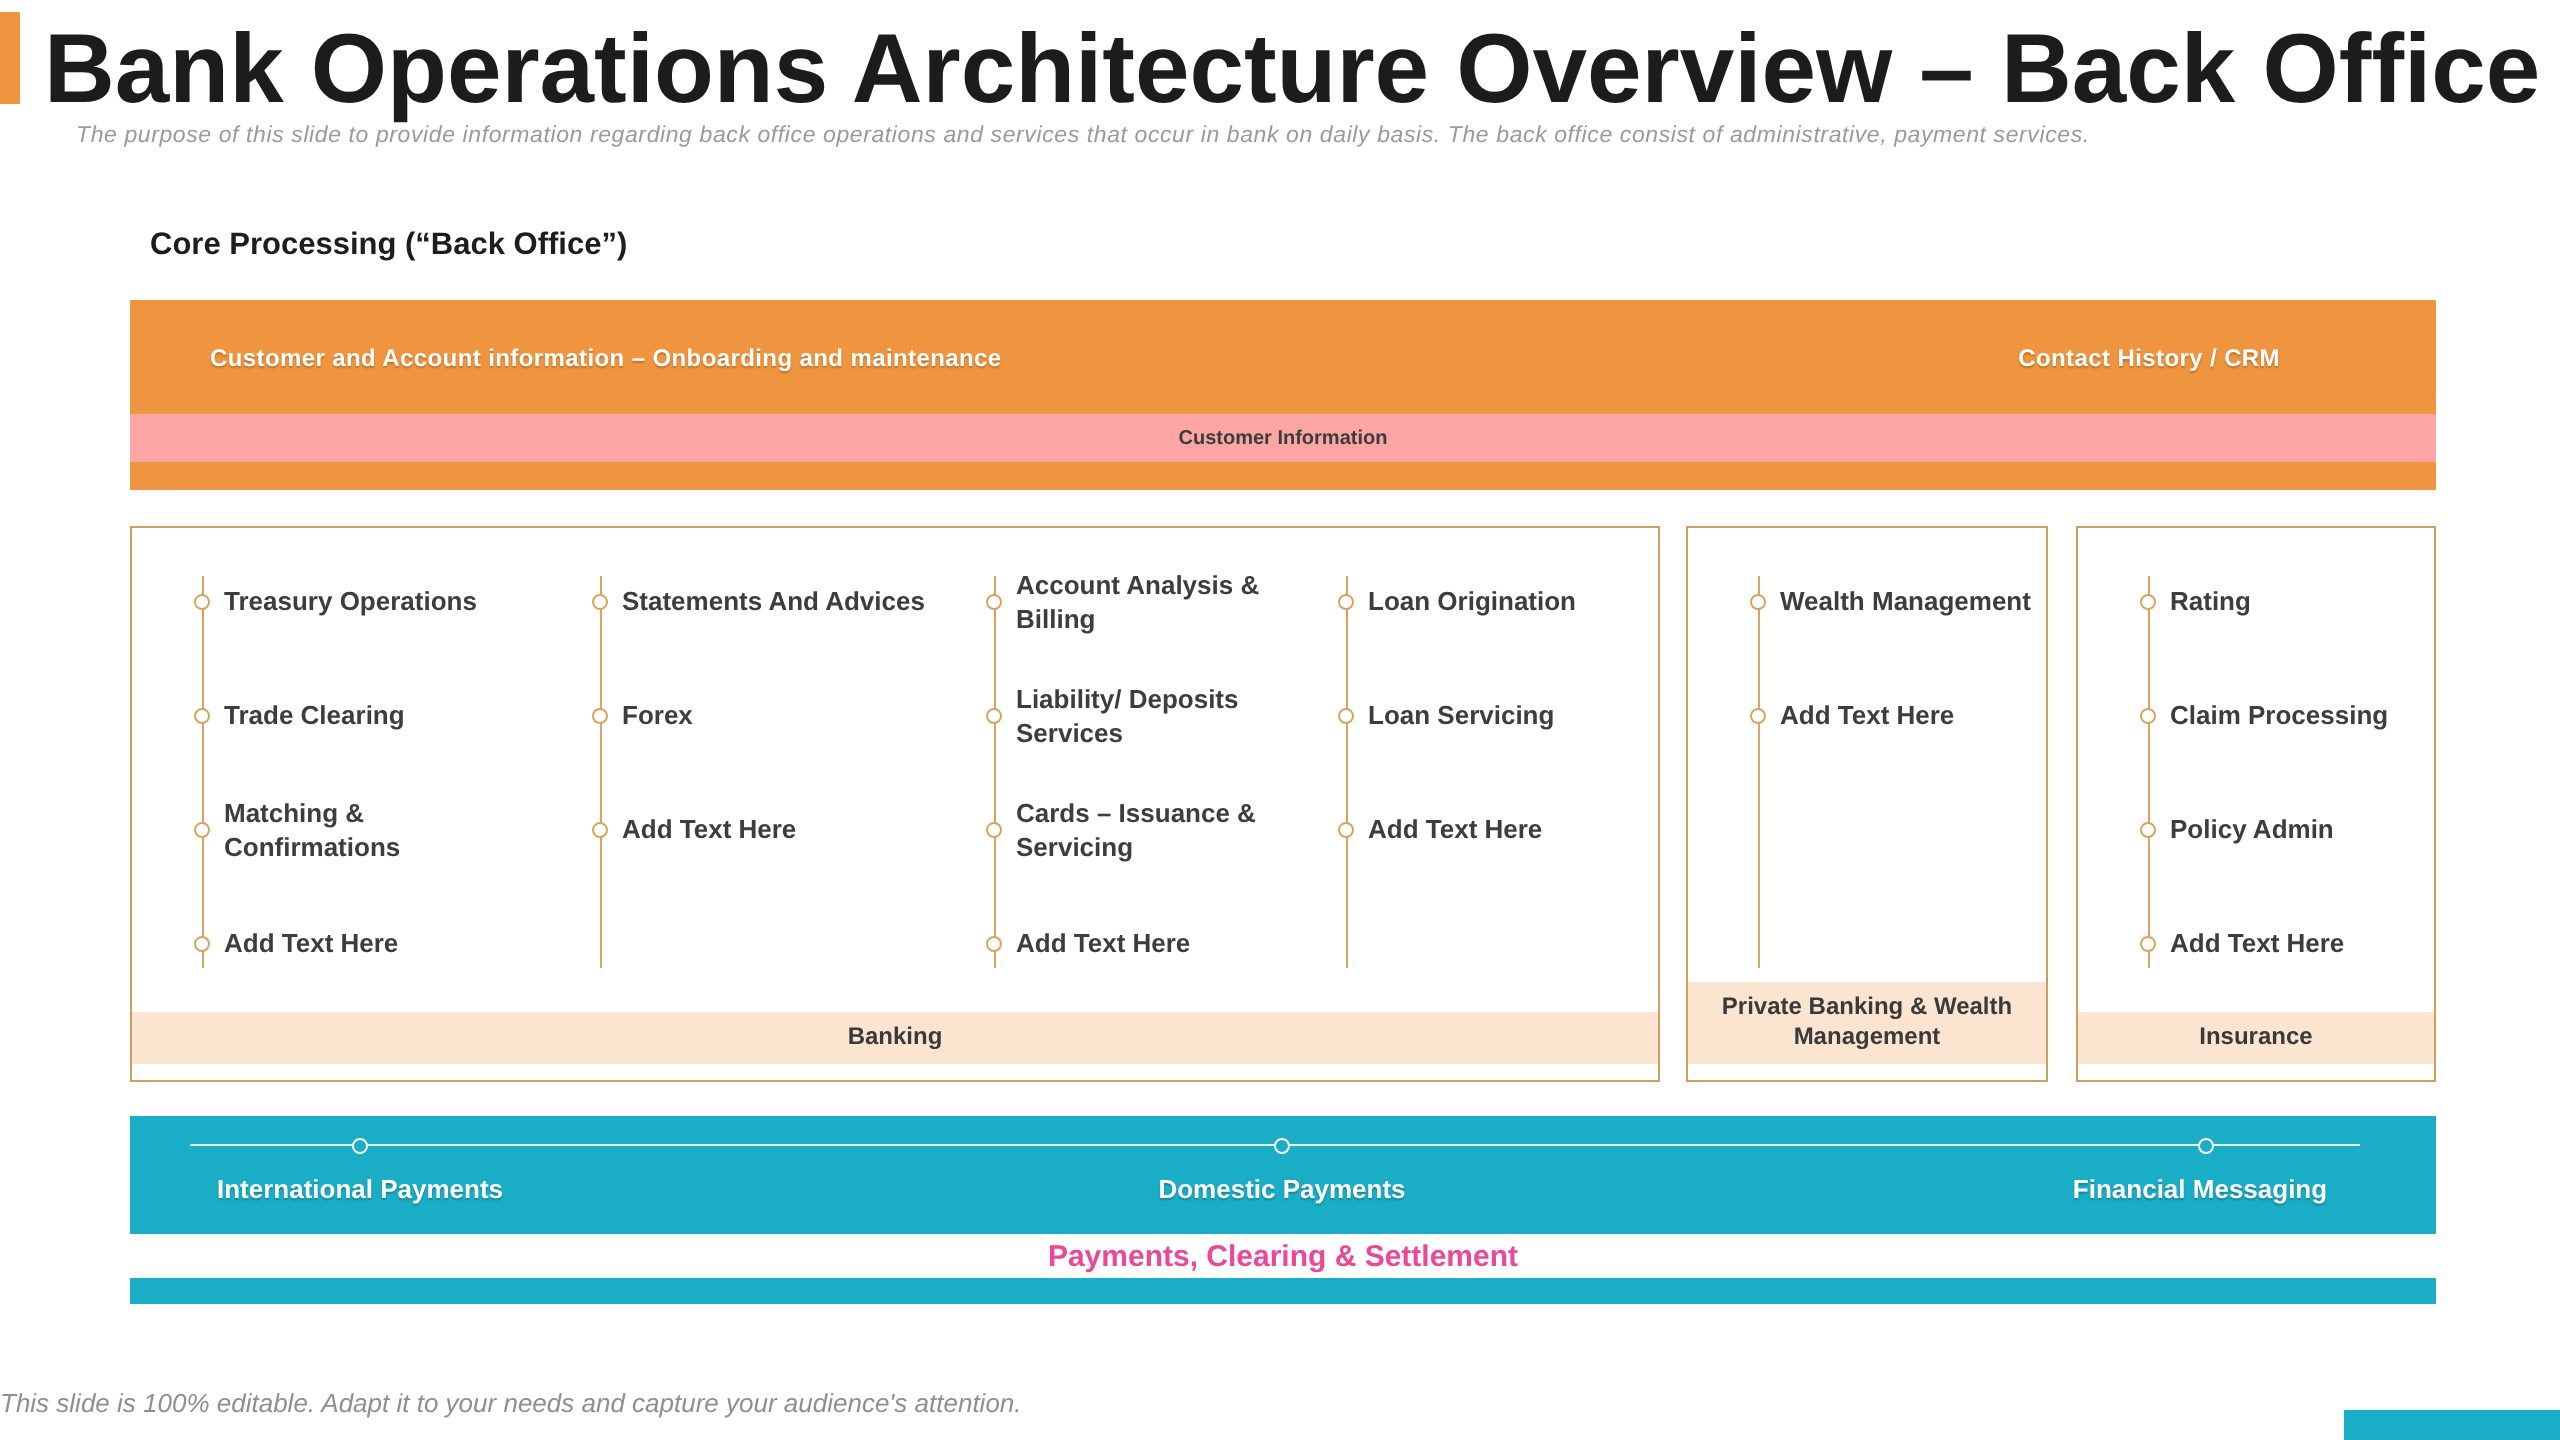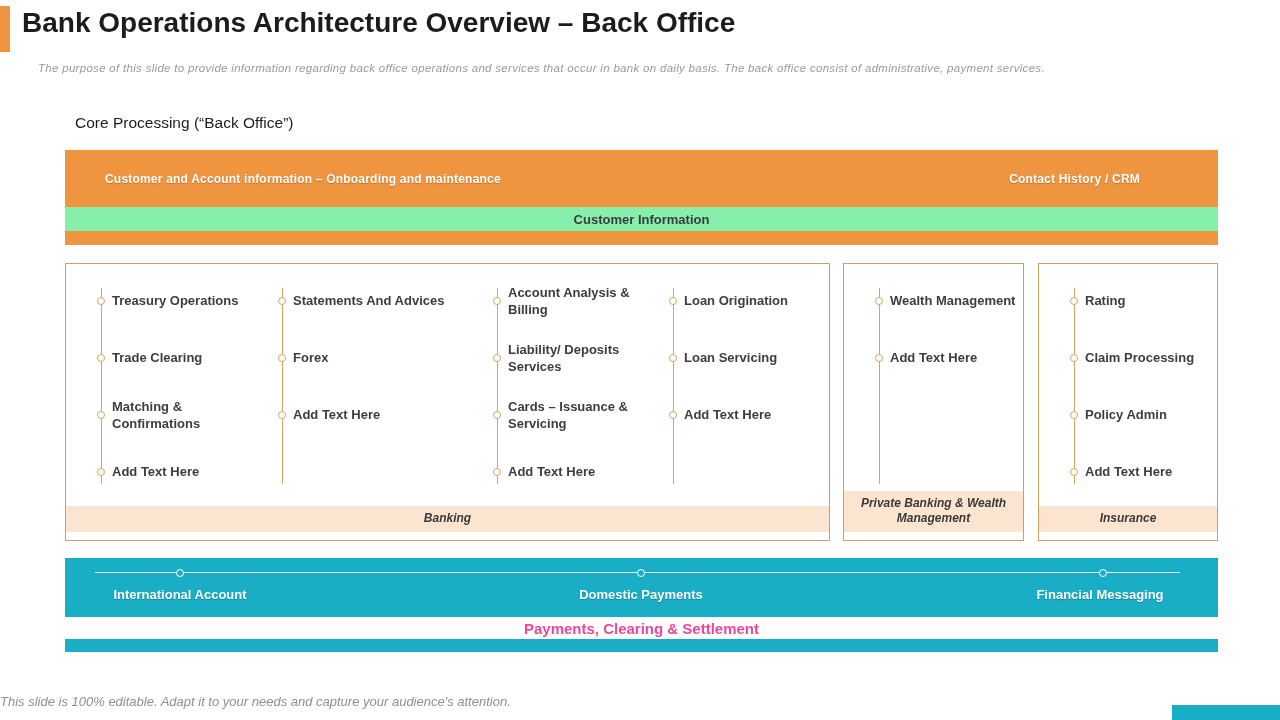--- a/index.html
+++ b/index.html
@@ -13,51 +13,51 @@
   }
 
   
   .title-accent {
     position: absolute; left: 0; top: 6px;
     width: 10px; height: 46px;
     background: var(--orange, #F0953F);
   }
   .page-title {
     position: absolute; left: 22px; top: 7px;
-    font-size: 28px; font-weight: 700; color: #1c1c1c;
+    font-size: 49px; font-weight: 700; color: #1c1c1c;
     white-space: nowrap; letter-spacing: 0px;
   }
   .page-subtitle {
     position: absolute; left: 38px; top: 62px; right: 40px;
     font-size: 11.5px; font-style: italic; color: #9a9a9a;
     letter-spacing: 0.3px;
   }
   .section-heading {
     position: absolute; left: 75px; top: 114px;
-    font-size: 15.5px; font-weight: 400; color: #1d1d1d;
+    font-size: 15.5px; font-weight: 700; color: #1d1d1d;
   }
 
   
   .top-banner { position: absolute; left: 65px; top: 150px; width: 1153px; }
   .tb-main {
     position: relative; height: 57px;
     background: var(--orange, #F0953F);
   }
   .tb-label {
     position: absolute; top: 50%; transform: translateY(-50%);
     color: #fff; font-weight: 700; font-size: 12px;
     text-shadow: 0 1px 1px rgba(90,50,0,0.35);
     white-space: nowrap; letter-spacing: 0.2px;
   }
   .tb-label-left  { left: 40px; }
   .tb-label-right { right: 78px; }
   .tb-white {
-    height: 24px; background: #86efac;
+    height: 24px; background: #fca5a5;
     display: flex; align-items: center; justify-content: center;
-    font-size: 13px; font-weight: 700; color: #3c3c3c;
+    font-size: 10px; font-weight: 700; color: #3c3c3c;
   }
   .tb-thin { height: 14px; background: var(--orange, #F0953F); }
 
   
   .group-box {
     position: absolute; top: 263px; height: 278px;
     border: 1px solid var(--tan, #CD9F63);
     background: #fff;
   }
   .box-banking   { left: 65px;   width: 765px; }
@@ -80,21 +80,21 @@
   .item::before { 
     content: ""; position: absolute; left: 13px; top: 50%;
     margin-top: -4.5px; width: 6px; height: 6px;
     border: 1.5px solid var(--rail, #D9A45F); border-radius: 50%;
     background: #fff;
   }
   .group-label {
     position: absolute; left: 0; right: 0; bottom: 8px;
     background: var(--peach, #FBE5D1);
     color: #3a3a3a; font-weight: 700; font-size: 12px;
-    text-align: center; padding: 5px 8px; line-height: 1.3; font-style: italic;
+    text-align: center; padding: 5px 8px; line-height: 1.3;
   }
 
   
   .bottom-banner { position: absolute; left: 65px; top: 558px; width: 1153px; }
   .pl-main { position: relative; height: 59px; background: var(--teal, #1AAEC6); }
   .pl-line {
     position: absolute; left: 30px; right: 38px; top: 14px;
     height: 1px; background: rgba(255,255,255,0.9);
   }
   .pl-dot {
@@ -154,21 +154,21 @@
       <div class="item">
           <span>Trade Clearing</span>
         </div>
       <div class="item">
           <span>Matching &amp; Confirmations</span>
         </div>
       <div class="item">
           <span>Add Text Here</span>
         </div>
     </div>
-    <div class="col" style="left:199px; width:200px;">
+    <div class="col" style="left:217px; width:200px;">
       <div class="item">
           <span>Statements And Advices</span>
         </div>
       <div class="item">
           <span>Forex</span>
         </div>
       <div class="item">
           <span>Add Text Here</span>
         </div>
     </div>
@@ -229,21 +229,21 @@
     </div>
     <div class="group-label">Insurance</div>
   </div>
 
   <div class="bottom-banner">
     <div class="pl-main">
       <div class="pl-line"></div>
       <div class="pl-dot" style="left:115px;"></div>
       <div class="pl-dot" style="left:576px;"></div>
       <div class="pl-dot" style="left:1038px;"></div>
-      <span class="pl-label" style="left:115px;">International Account</span>
+      <span class="pl-label" style="left:115px;">International Payments</span>
       <span class="pl-label" style="left:576px;">Domestic Payments</span>
       <span class="pl-label" style="left:1035px;">Financial Messaging</span>
     </div>
     <div class="pl-white">Payments, Clearing &amp; Settlement</div>
     <div class="pl-thin"></div>
   </div>
 
   <div class="footer-note">This slide is 100% editable. Adapt it to your needs and capture your audience's attention.</div>
   <div class="corner-block"></div>
 

